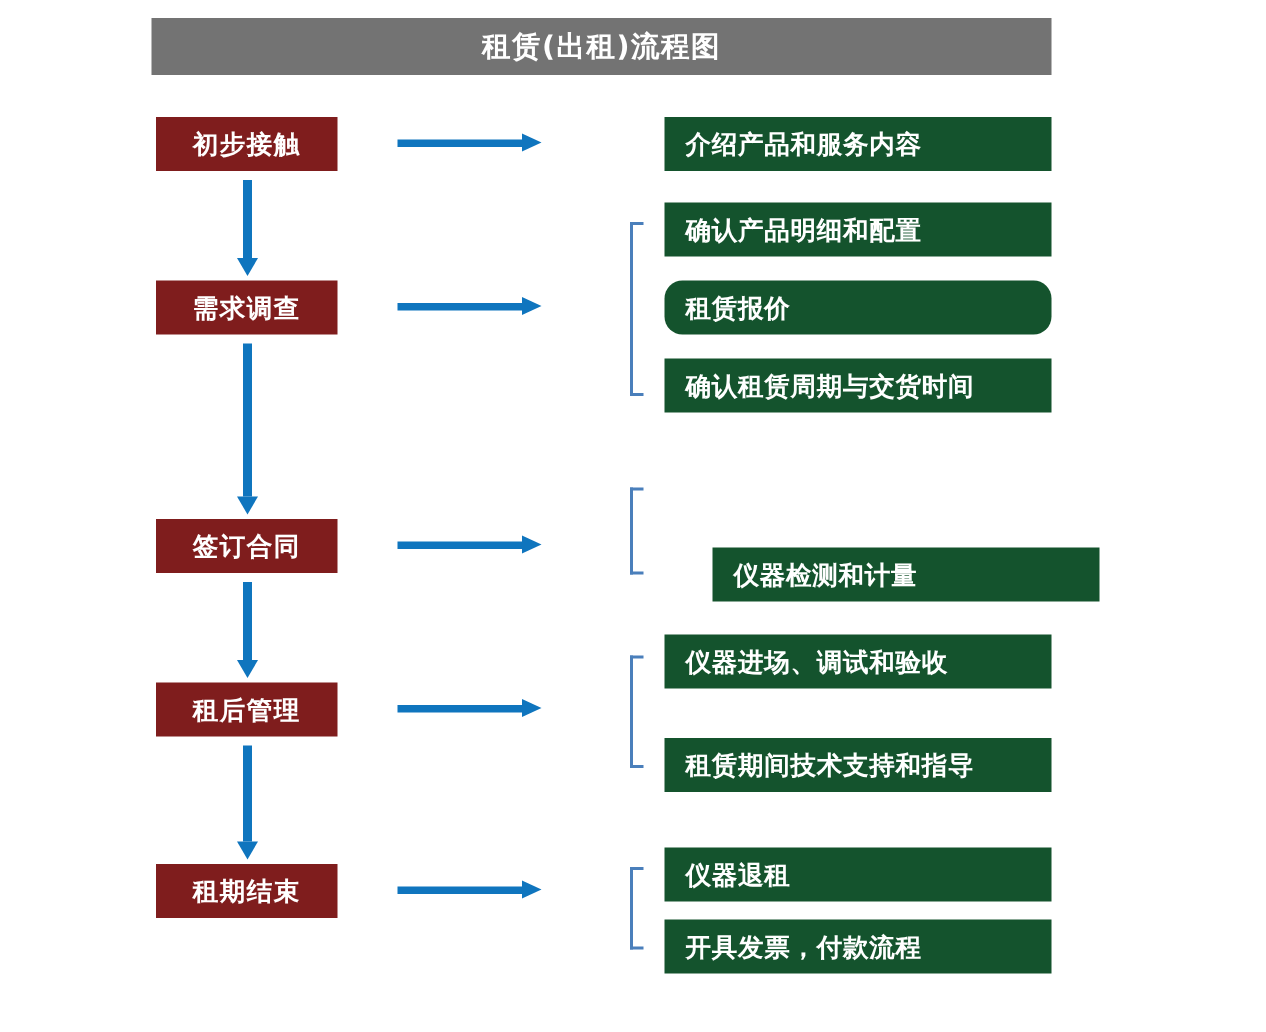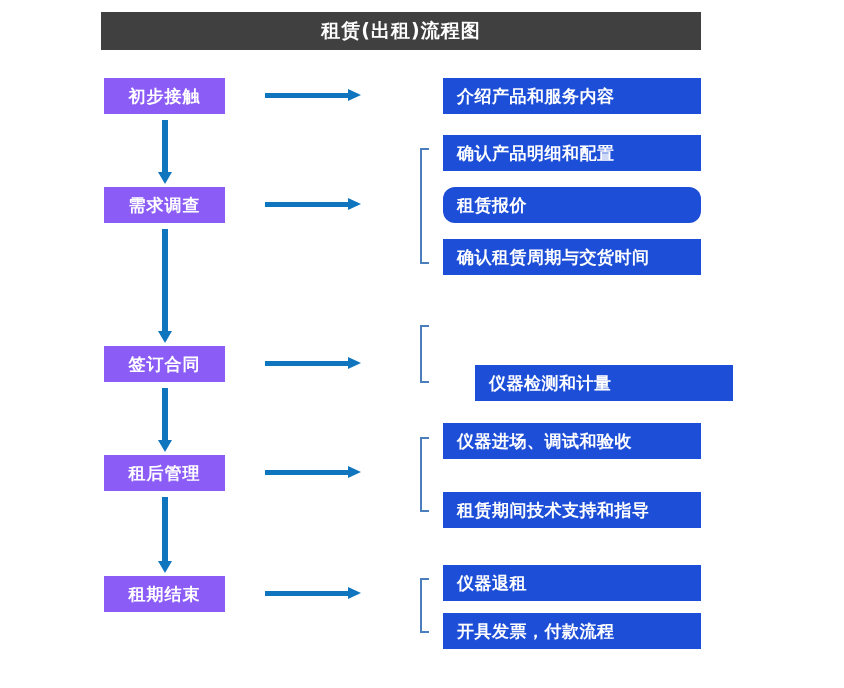--- a/index.html
+++ b/index.html
@@ -18,53 +18,53 @@
     overflow: hidden;
   }
 
   
   .title-bar {
     position: absolute;
     left: 101px;
     top: 12px;
     width: 600px;
     height: 38px;
-    background: #404040;
+    background: #737373;
     color: #ffffff;
     display: flex;
     align-items: center;
     justify-content: center;
     font-size: 19px;
     font-weight: bold;
     letter-spacing: 1px;
   }
 
   
   .stage-box {
     position: absolute;
     left: 104px;
     width: 121px;
     height: 36px;
-    background: #8b5cf6;
+    background: #7f1d1d;
     color: #ffffff;
     display: flex;
     align-items: center;
     justify-content: center;
     font-size: 17px;
     font-weight: bold;
     letter-spacing: 1px;
   }
 
   
   .detail-box {
     position: absolute;
     left: 443px;
     width: 258px;
     height: 36px;
-    background: #1d4ed8;
+    background: #14532d;
     color: #ffffff;
     display: flex;
     align-items: center;
     font-size: 17px;
     font-weight: bold;
     padding-left: 14px;
     box-sizing: border-box;
     letter-spacing: 0.5px;
   }
 

